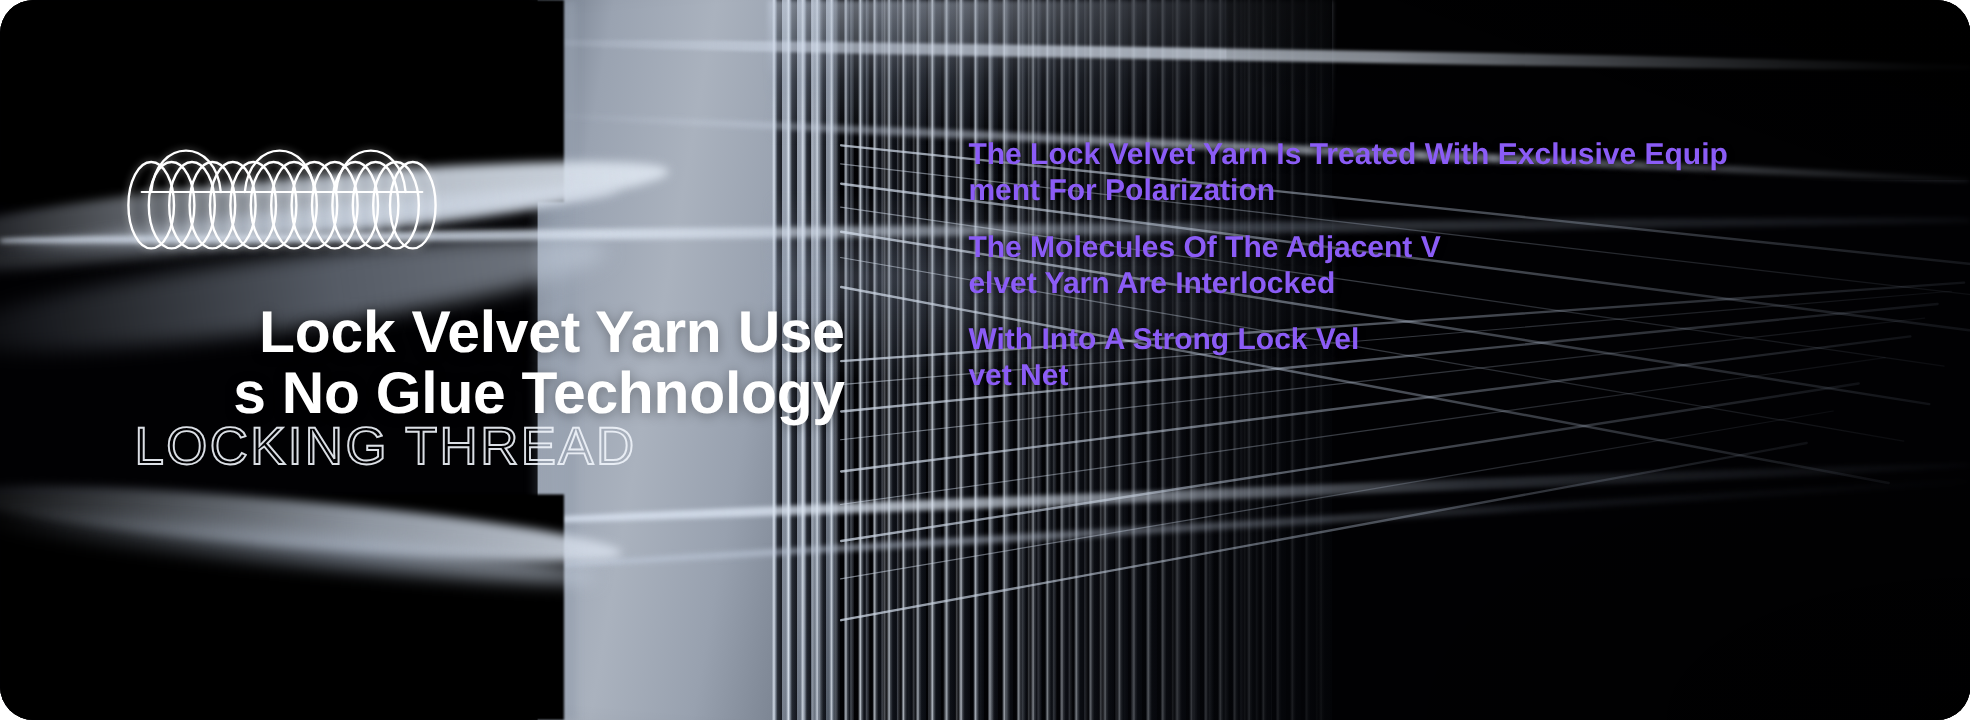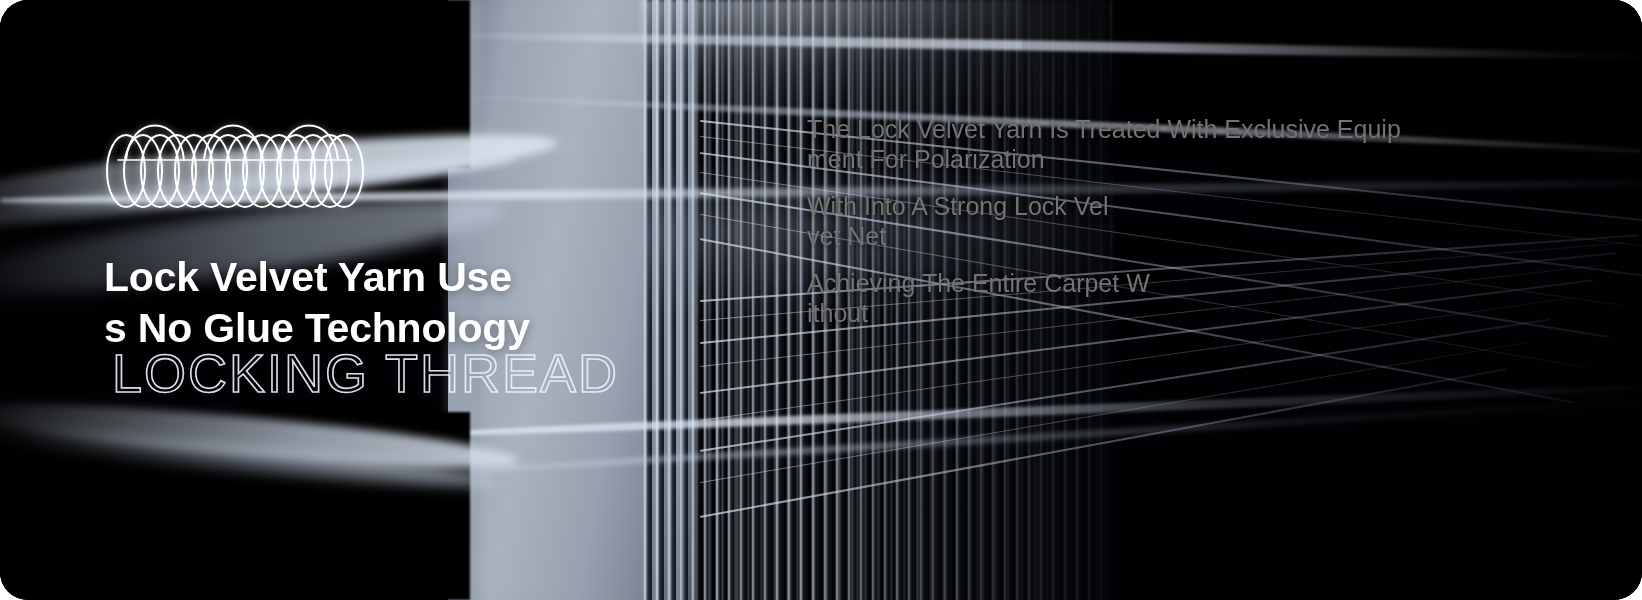--- a/index.html
+++ b/index.html
@@ -195,47 +195,48 @@
 
   
   .coil{position:absolute;left:104px;top:108px;width:270px;height:108px;}
   .coil svg{display:block;width:100%;height:100%;
     filter:drop-shadow(0 0 3px rgba(255,255,255,.45));}
 
   
   .headline{
     position:absolute;left:104px;top:252px;width:600px;
     color:#ffffff;
-    font-size:41px;
+    font-size:49px;
     line-height:51px;
     font-weight:700;
     letter-spacing:-0.2px;
     white-space:pre-line;
     text-shadow:0 2px 10px rgba(0,0,0,.35);
+    text-align:right;
   }
 
   
   .wordmark{
     position:absolute;left:112px;top:350px;
-    font-size:54px;
+    font-size:44px;
     line-height:46px;
     font-weight:400;
     letter-spacing:2px;
     color:transparent;
     -webkit-text-stroke:1.6px rgba(238,242,248,.92);
     text-stroke:1.6px rgba(238,242,248,.92);
   }
 
   
   .features{position:absolute;left:807px;top:114px;width:835px;}
   .feature{
-    color:#737373;
+    color:#8b5cf6;
     font-size:25px;
     line-height:30px;
-    font-weight:400;
+    font-weight:700;
     white-space:pre-line;
     margin-bottom:17px;
     text-shadow:0 1px 6px rgba(0,0,0,.55);
   }
   .feature:last-child{margin-bottom:0;}
 
   
   .tail{
     position:absolute;left:1231px;top:362px;
     color:#ffffff;
@@ -333,21 +334,21 @@
     </div>
 
     <div class="headline">Lock Velvet Yarn Use
 s No Glue Technology</div>
 
     <div class="wordmark">LOCKING THREAD</div>
 
     <div class="features">
       <div class="feature">The Lock Velvet Yarn Is Treated With Exclusive Equip
 ment For Polarization</div>
+      <div class="feature">The Molecules Of The Adjacent V
+elvet Yarn Are Interlocked</div>
       <div class="feature">With Into A Strong Lock Vel
 vet Net</div>
-      <div class="feature">Achieving The Entire Carpet W
-ithout</div>
     </div>
 
 
   </div>
 </div>
 
 </body></html>

